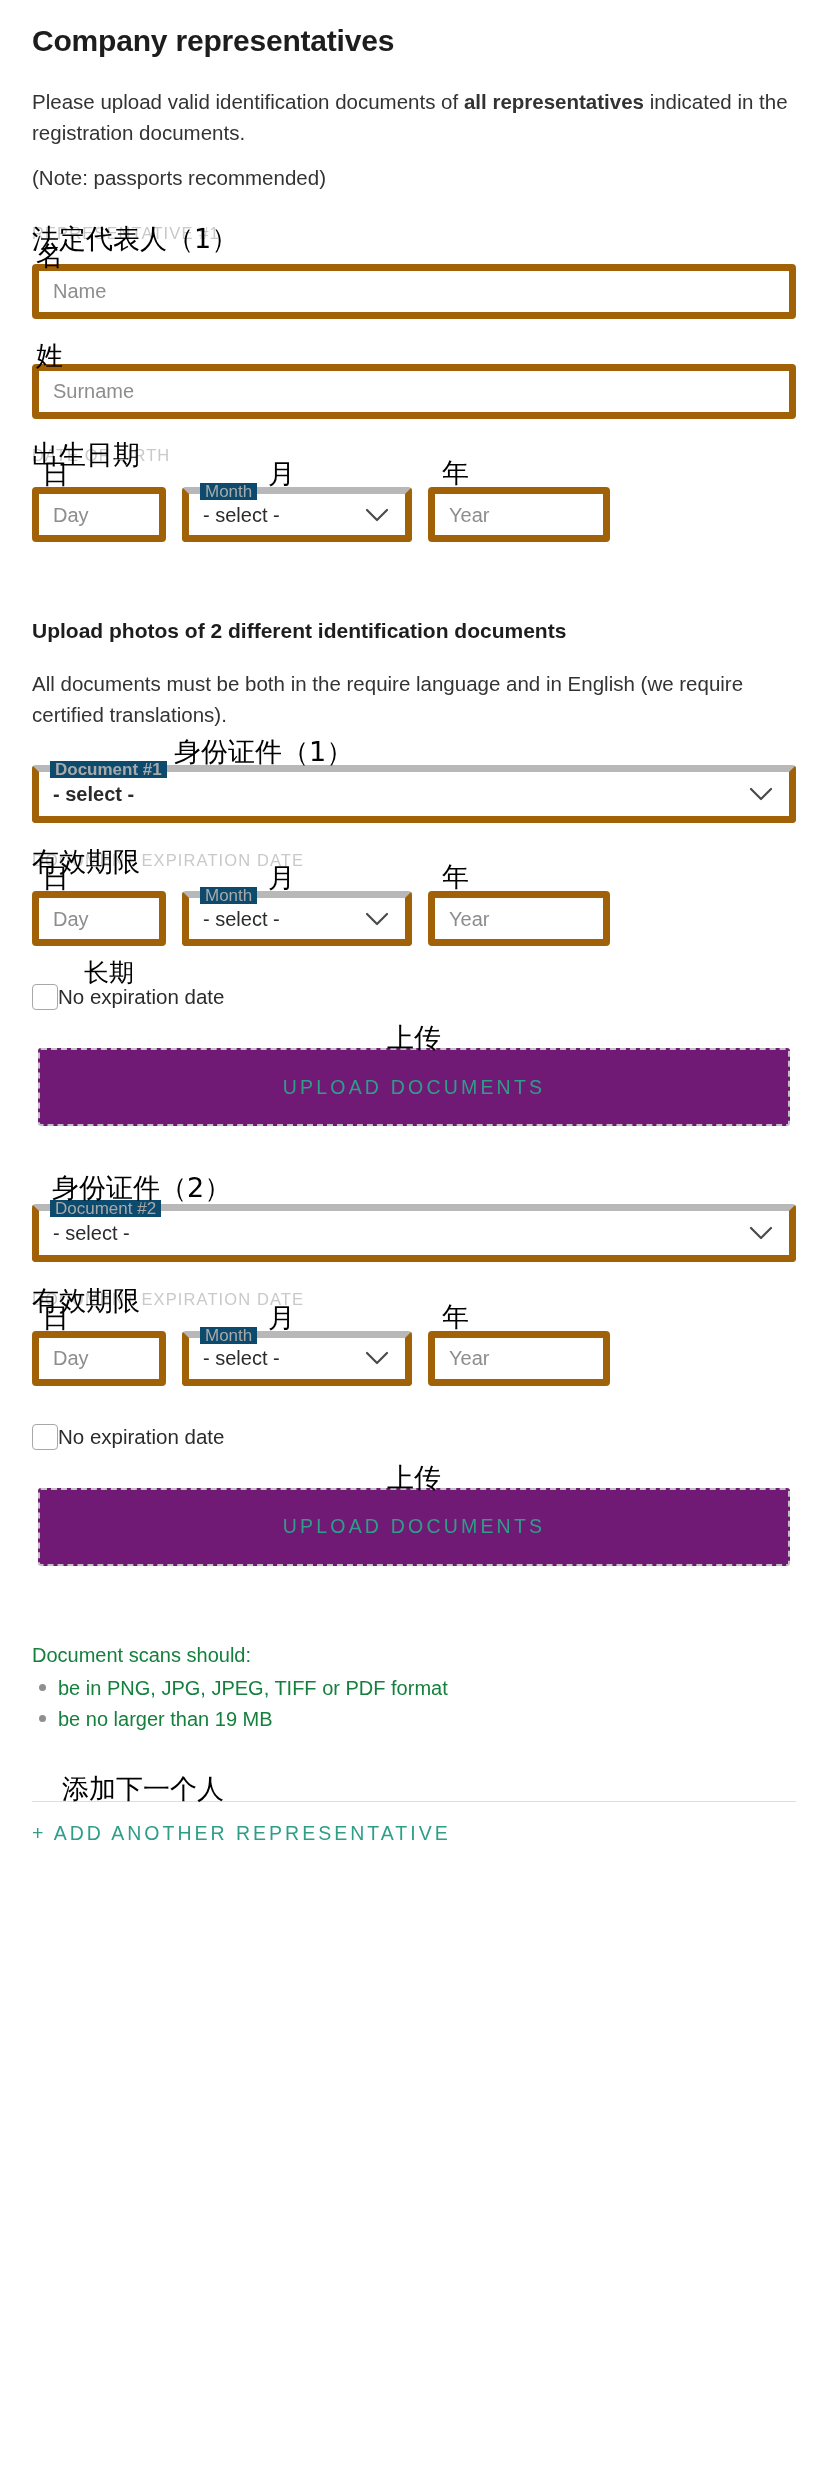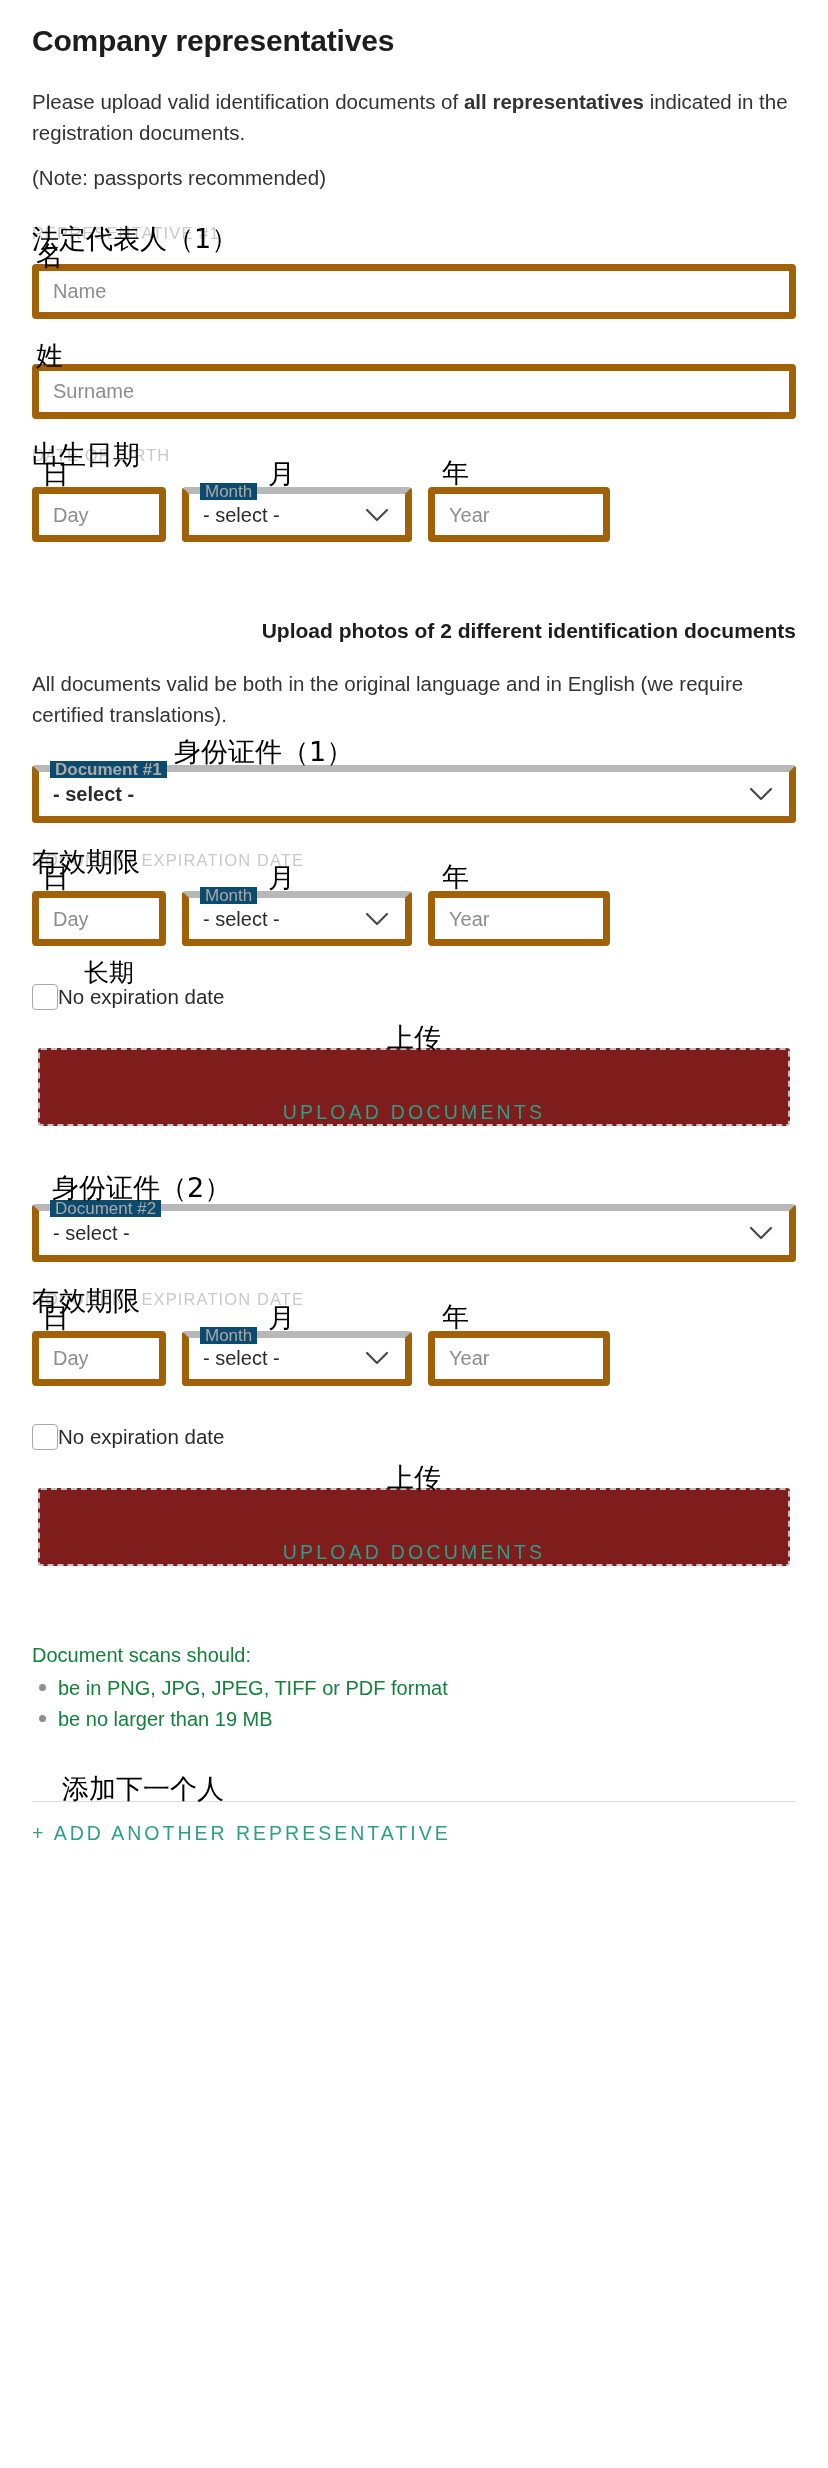--- a/index.html
+++ b/index.html
@@ -150,23 +150,23 @@
     color: #2b2b2b;
     line-height: 1;
   }
 
   
   .dropzone {
     border: 2px dashed #c2c2c2;
     border-radius: 3px;
     height: 78px;
     display: flex;
-    align-items: flex-end;
+    align-items: center;
     justify-content: center;
-    background: #7f1d1d;
+    background: #701a75;
   }
   .dropzone .txt {
     font-size: 19.5px;
     letter-spacing: 3.2px;
     color: #2e9e89;
     text-transform: uppercase;
   }
 
   
   .notes {
@@ -264,23 +264,23 @@
       <div class="col-year" style="position:relative;">
         <div class="cn" style="left:14px; top:-28px;">年</div>
         <div class="field">
           <span class="ph">Year</span>
         </div>
       </div>
 
     </div>
   </div>
 
-  <h2 class="section-title" style="margin-top:75px;text-align:right;">Upload photos of 2 different identification documents</h2>
-
-  <p class="section-copy" style="margin-top:23px;">All documents valid be both in the original language and in English (we require certified translations).</p>
+  <h2 class="section-title" style="margin-top:75px;">Upload photos of 2 different identification documents</h2>
+
+  <p class="section-copy" style="margin-top:23px;">All documents must be both in the require language and in English (we require certified translations).</p>
 
   <div style="position:relative; margin-top:34px;">
     <div class="cn" style="left:142px; top:-27px;">身份证件（1）</div>
     <div class="field legended" style="height:58px;font-weight:bold;">
       <span class="legend">Document #1</span>
       <span class="ph" style="color:#2b2b2b;">- select -</span>
       <span class="chev">
         <svg viewBox="0 0 24 14" width="24" height="14" aria-hidden="true">
           <polyline points="2,2 12,12 22,2" fill="none" stroke="#4a4a4a" stroke-width="2.2" stroke-linecap="round" stroke-linejoin="round"></polyline>
         </svg>

